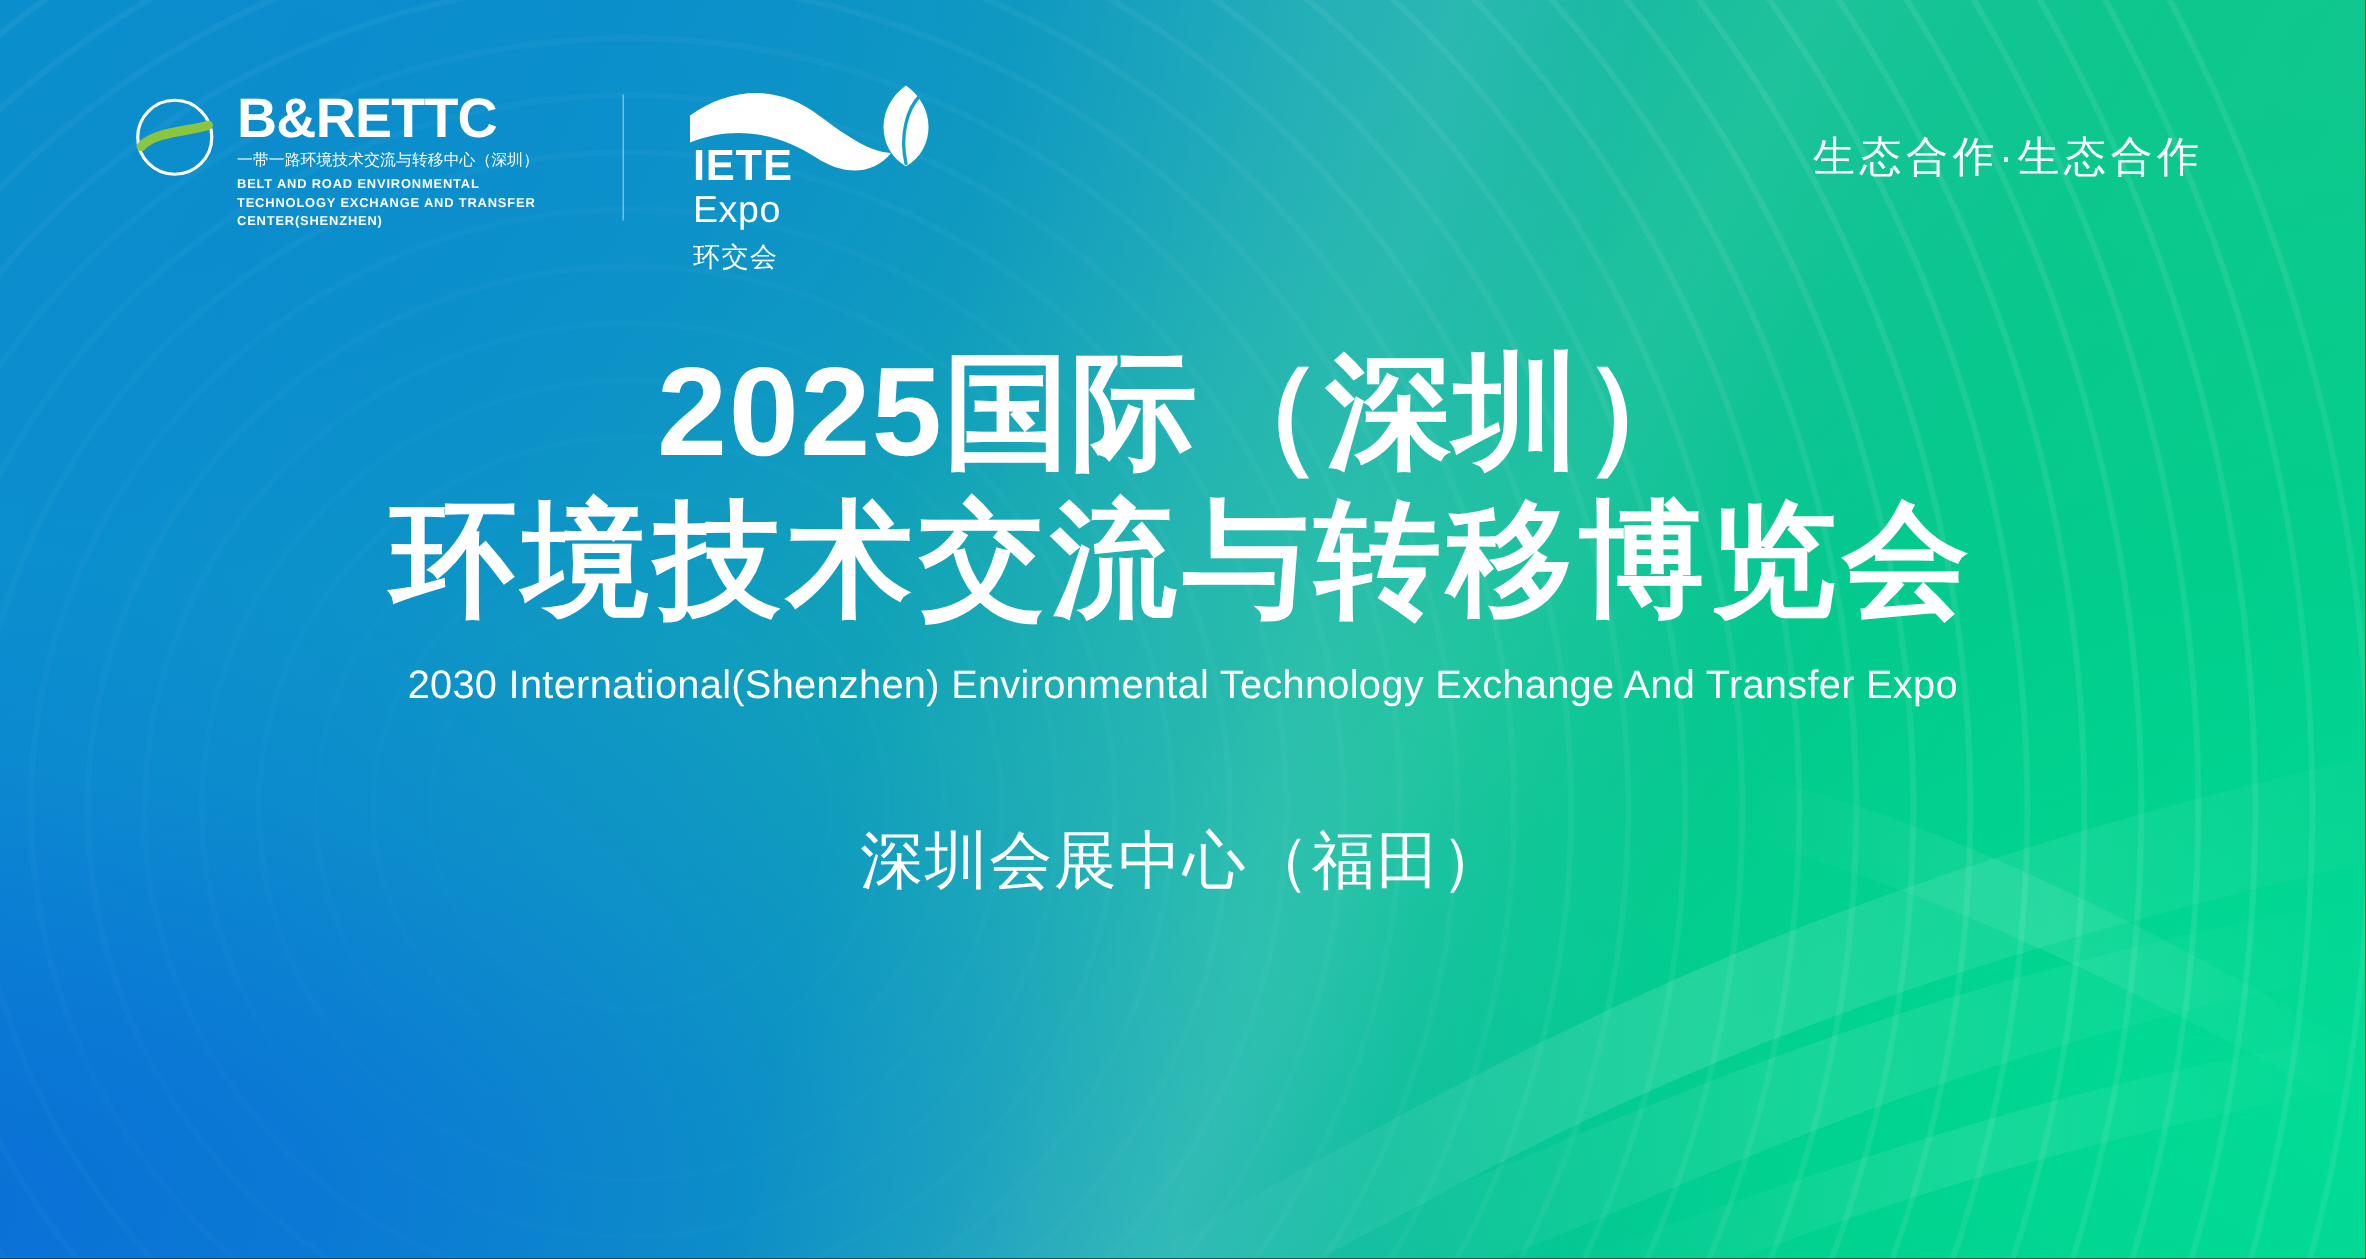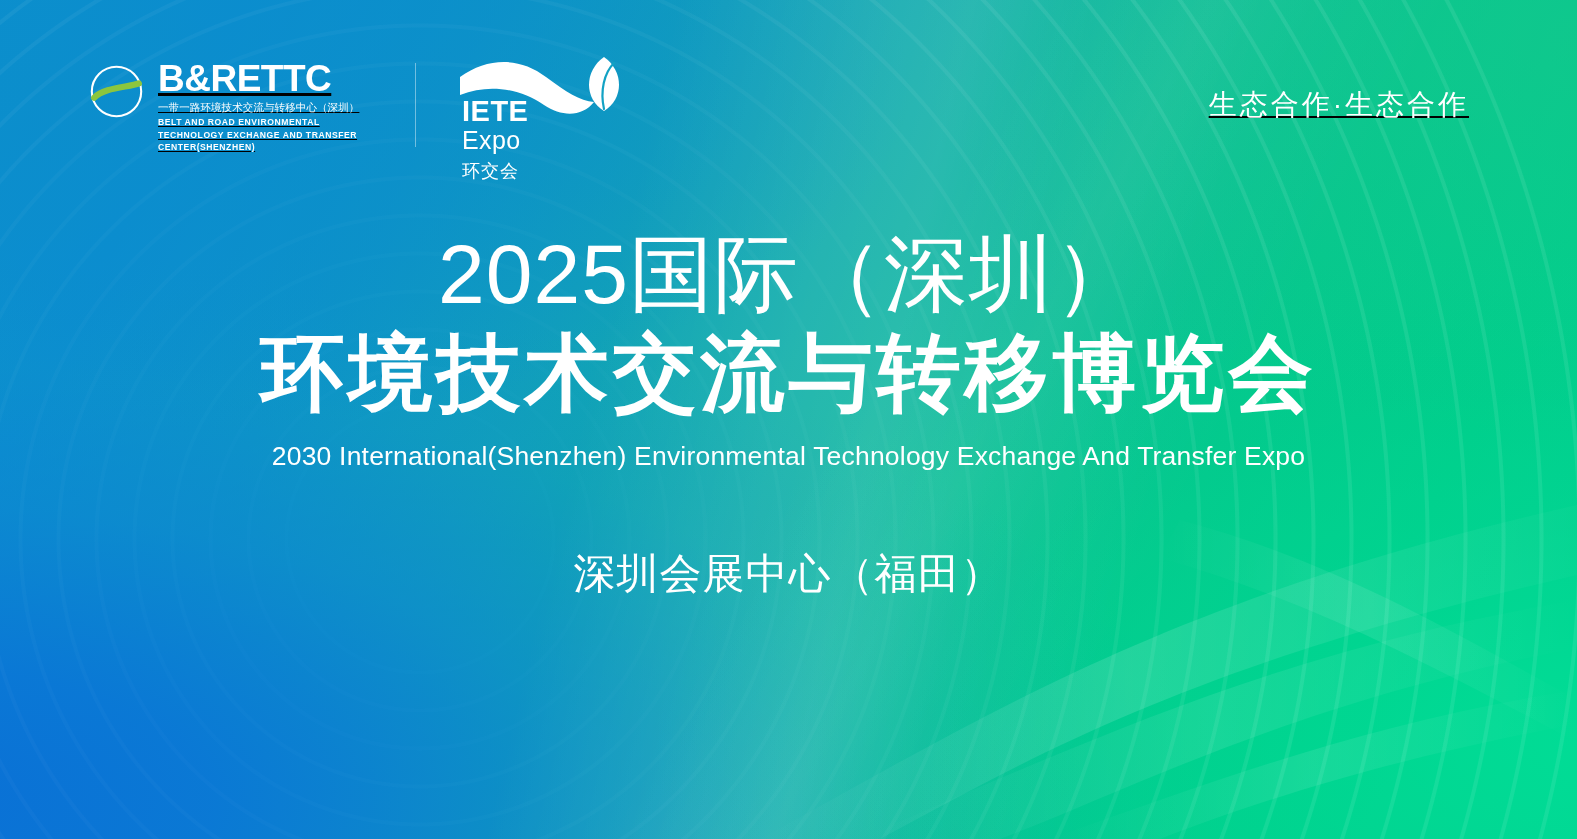--- a/index.html
+++ b/index.html
@@ -109,21 +109,20 @@
   }
 
   
   .ribbons{ position:absolute; inset:0; pointer-events:none; }
 
   
   .header{
     position:absolute; top:0; left:0; right:0; height:210px;
     display:flex; align-items:center; justify-content:space-between;
     padding:0 108px 0 88px;
-    text-decoration:underline;
   }
   .logos{ display:flex; align-items:center; gap:42px; }
 
   
   .brettc{ display:flex; align-items:flex-start; gap:13px; padding-top:4px; }
   .globe{ width:57px; height:57px; flex:0 0 auto; margin-top:2px; }
   .brettc-text{ display:flex; flex-direction:column; }
   .brettc-word{
     color:#fff; font-weight:bold; font-size:37px; line-height:.95;
     letter-spacing:-.5px;
@@ -163,21 +162,21 @@
     font-weight:400;
   }
 
   
   .main{
     position:absolute; left:0; right:0; top:232px;
     display:flex; flex-direction:column; align-items:center;
     text-align:center;
   }
   .title-1{
-    color:#fff; font-weight:normal; font-size:84px; line-height:1.02;
+    color:#fff; font-weight:bold; font-size:84px; line-height:1.02;
     letter-spacing:1px; white-space:nowrap;
   }
   .title-2{
     color:#fff; font-weight:bold; font-size:84px; line-height:1.08;
     letter-spacing:4px; white-space:nowrap; margin-top:10px;
   }
   .subtitle{
     color:#fff; font-size:26.5px; letter-spacing:.2px; margin-top:23px;
     white-space:nowrap; font-weight:400;
   }

